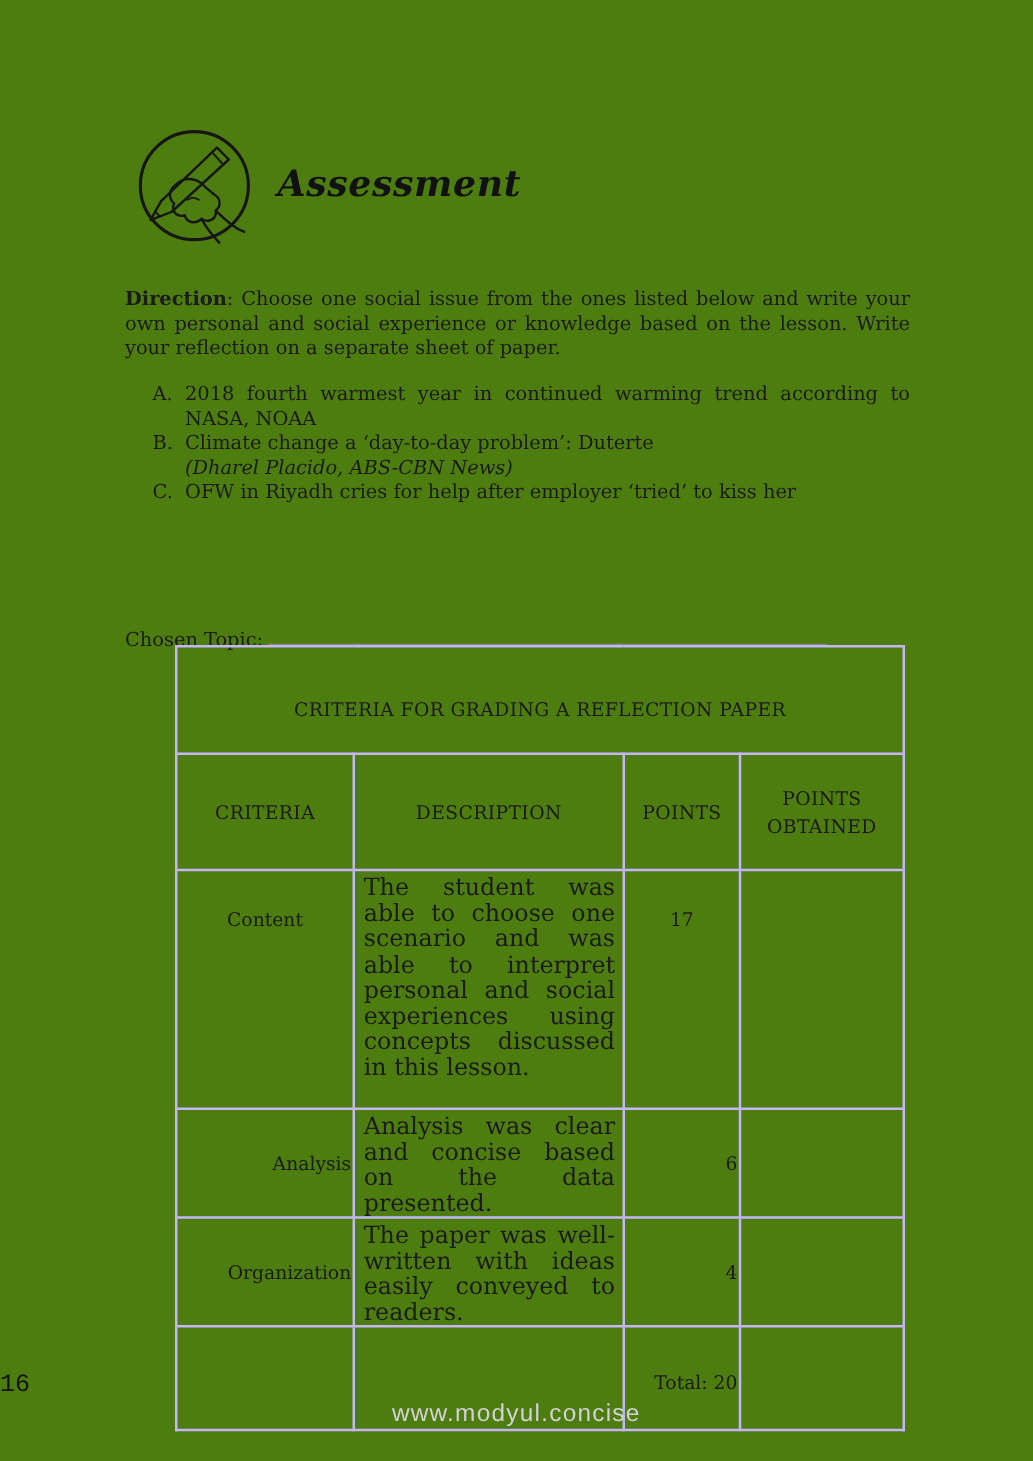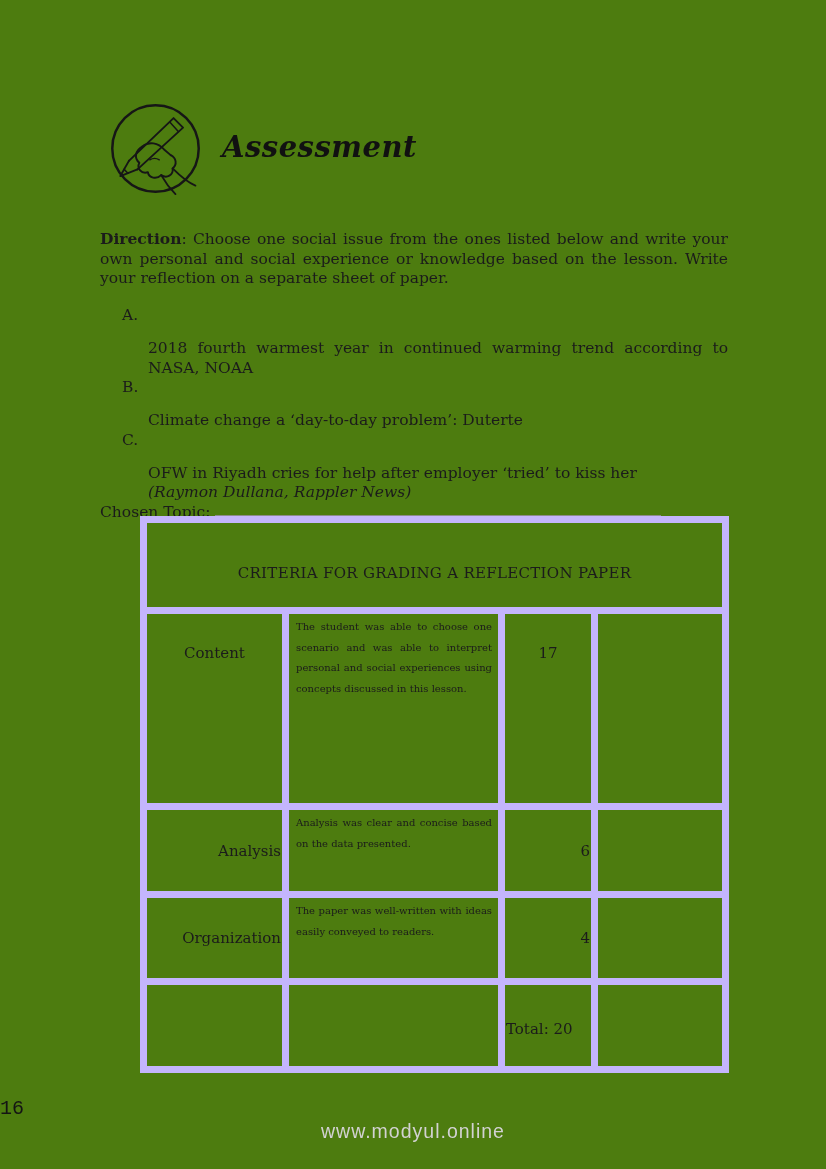--- a/index.html
+++ b/index.html
@@ -17,50 +17,50 @@
   
   .direction{
     position:absolute;left:100px;top:229px;width:628px;
     font-size:15.5px;line-height:19.5px;text-align:justify;
   }
   .direction b{font-weight:bold;}
   
   .topics{position:absolute;left:122px;top:306px;width:606px;font-size:15.5px;line-height:19.5px;}
   .topic{display:flex;}
   .topic-letter{width:26px;flex:0 0 26px;}
-  .topic-body{flex:1;margin-top:33px;}
+  .topic-body{flex:1;}
   .topic-text{text-align:justify;}
   .topic-source{font-style:italic;}
   
   .chosen{position:absolute;left:100px;top:457px;font-size:15.5px;white-space:nowrap;margin-top:44px;}
   .chosen-line{
     display:inline-block;width:446px;height:14px;margin-left:5px;
     border-bottom:2px solid #8c8c8c;vertical-align:baseline;
   }
   
   .rubric{position:absolute;left:140px;top:516px;}
   table{border-collapse:collapse;table-layout:fixed;width:582px;}
-  td{border:7px solid #c4b5fd;font-size:15px;color:#1b1b1b;overflow:hidden;}
+  td{border:2px solid #c4b5fd;font-size:15px;color:#1b1b1b;overflow:hidden;}
   .col-criteria{width:142px;}
   .col-desc{width:216px;}
   .col-points{width:93px;}
   .col-obtained{width:131px;}
   .row-title td{height:67px;text-align:center;vertical-align:middle;padding-top:16px;letter-spacing:.3px;}
   .row-header td{height:89px;text-align:center;vertical-align:middle;line-height:22px;letter-spacing:.3px;}
   .row-content td{height:158px;}
   .row-analysis td{height:78px;}
   .row-organization td{height:77px;}
   .row-total td{height:72px;}
   td.cell-label{text-align:right;vertical-align:middle;}
   td.cell-label-top{text-align:center;vertical-align:top;padding-top:30px;}
   td.cell-desc{
     vertical-align:top;text-align:justify;
-    font-size:10px;line-height:20.5px;padding:3px 6px 0 7px;
+    font-size:19px;line-height:20.5px;padding:3px 6px 0 7px;
   }
-  td.cell-total{text-align:left;vertical-align:middle;padding-top:8px;}
+  td.cell-total{text-align:right;vertical-align:middle;padding-top:8px;}
   
   .page-number{
     position:absolute;left:0;top:1097px;width:100%;text-align:left;
     font-family:Liberation Mono, monospace;font-size:20px;color:#141414;
   }
   .watermark{
     position:absolute;left:0;top:1120px;width:100%;text-align:center;
     font-family:"Liberation Sans", sans-serif;font-size:19.5px;color:#d2d2d2;letter-spacing:1px;
   }
 </style>
@@ -96,44 +96,50 @@
     <div class="topic">
       <div class="topic-letter">A.</div>
       <div class="topic-body">
         <div class="topic-text">2018 fourth warmest year in continued warming trend according to NASA, NOAA</div>
       </div>
     </div>
     <div class="topic">
       <div class="topic-letter">B.</div>
       <div class="topic-body">
         <div class="topic-text">Climate change a ‘day-to-day problem’: Duterte</div>
+        <div class="topic-source">(Dharel Placido, ABS-CBN News)</div>
       </div>
     </div>
     <div class="topic">
       <div class="topic-letter">C.</div>
       <div class="topic-body">
         <div class="topic-text">OFW in Riyadh cries for help after employer ‘tried’ to kiss her</div>
-        <div class="topic-source">(Raymon Dullana, Rappler News)</div>
       </div>
     </div>
   </div>
 
   <div class="chosen"><span>Chosen Topic:</span><span class="chosen-line"></span></div>
 
   <div class="rubric">
     <table>
       <colgroup>
         <col class="col-criteria">
           <col class="col-desc">
           <col class="col-points">
           <col class="col-obtained">
       </colgroup>
       <tbody>
           <tr class="row-title">
         <td colspan="4">CRITERIA FOR GRADING A REFLECTION PAPER</td>
+      </tr>
+      <tr class="row-header">
+        <td>CRITERIA</td>
+        <td>DESCRIPTION</td>
+        <td>POINTS</td>
+        <td>POINTS OBTAINED</td>
       </tr>
       <tr class="row-content">
         <td class="cell-label-top">Content</td>
         <td class="cell-desc">The student was able to choose one scenario and was able to interpret personal and social experiences using concepts discussed in this lesson.</td>
         <td class="cell-label-top">17</td>
         <td class="cell-label"></td>
       </tr>
       <tr class="row-analysis">
         <td class="cell-label">Analysis</td>
         <td class="cell-desc">Analysis was clear and concise based on the data presented.</td>
@@ -150,15 +156,15 @@
         <td class="cell-label"></td>
         <td class="cell-desc"></td>
         <td class="cell-total">Total: 20</td>
         <td class="cell-label"></td>
       </tr>
     </tbody>
       </table>
   </div>
 
   <div class="page-number">16</div>
-  <div class="watermark">www.modyul.online</div>
+  <div class="watermark">www.modyul.concise</div>
 
 </div>
 
 </body></html>

